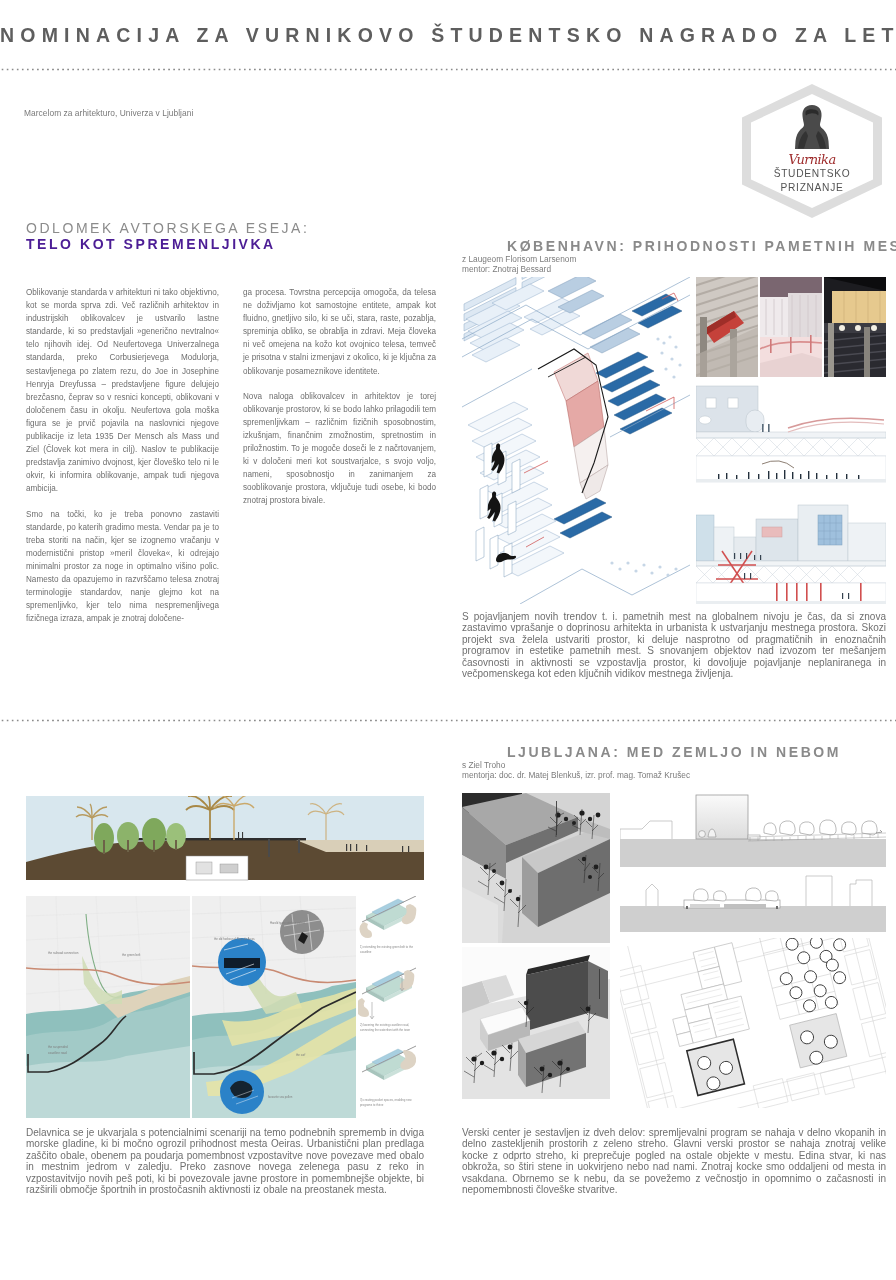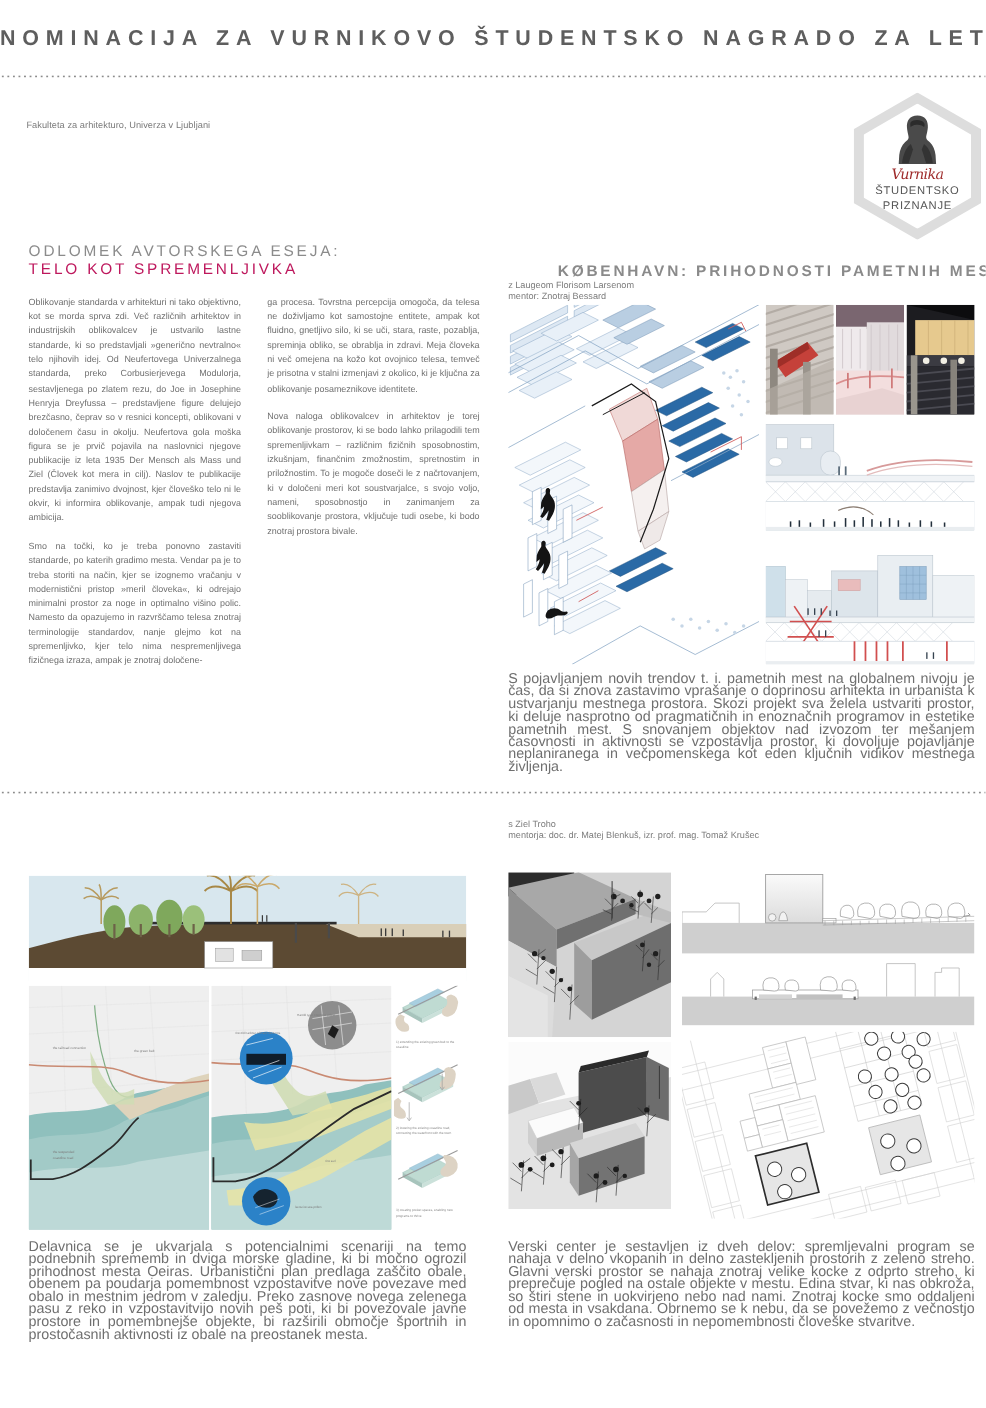--- a/index.html
+++ b/index.html
@@ -41,22 +41,22 @@
     letter-spacing: -0.5px;
   }
   .author .nm .first { font-weight: 300; }
   .author .nm .last { font-weight: bold; letter-spacing: 0.5px; }
   .author .fac {
     font-size: 8.4px; color: #7a7a7a; margin-top: 4px; letter-spacing: 0.05px;
   }
 
   
   .badge {
-    position: absolute; right: 4px; top: 84px;
-    width: 116px; height: 134px;
+    position: absolute; right: 14px; top: 84px;
+    width: 140px; height: 134px;
   }
   .hex-outer {
     position: absolute; inset: 0;
     background: #dddddd;
     clip-path: polygon(50% 0%, 100% 25%, 100% 75%, 50% 100%, 0% 75%, 0% 25%);
   }
   .hex-inner {
     position: absolute; left: 9px; top: 10px; right: 9px; bottom: 10px;
     background: #ffffff;
     clip-path: polygon(50% 0%, 100% 25%, 100% 75%, 50% 100%, 0% 75%, 0% 25%);
@@ -84,59 +84,59 @@
     letter-spacing: 2.55px; white-space: nowrap; line-height: 16px;
   }
   .sec-title.sub { color: #8a8a8a; letter-spacing: 2.55px; padding-left: 45px; }
   .sec-sub {
     font-size: 8.3px; color: #7c7c7c; line-height: 10.2px; white-space: nowrap;
   }
 
   
   .essay-head { position: absolute; left: 26px; top: 220px; }
   .essay-head .l1 { font-weight: normal; color: #8b8b8b; }
-  .essay-head .l2 { font-weight: normal; color: #be185d; }
+  .essay-head .l2 { font-weight: bold; color: #4c1d95; }
 
   .essay-cols {
     position: absolute; left: 26px; top: 268px; width: 410px;
     display: flex; gap: 24px;
   }
-  .essay-col { width: 193px; }
+  .essay-col { width: 193px; margin-top: 18px; }
   .essay-col p {
     font-size: 8.15px; line-height: 13.1px; color: #6f6f6f;
     text-align: justify; margin-bottom: 12px;
     -webkit-hyphens: none; hyphens: none;
   }
 
   
   .panel-head { position: absolute; }
   .panel-cap {
     position: absolute;
-    font-size: 13px; line-height: 11.4px; color: #6f6f6f; text-align: justify;
+    font-size: 10px; line-height: 11.4px; color: #6f6f6f; text-align: justify;
   }
 
   
   .art { position: absolute; overflow: hidden; background: #fff; }
 
   
   .axo { background: #ffffff; position: relative; }
 
   
   .thumb { position: absolute; overflow: hidden; }
 </style>
 </head>
 <body>
 
 <div class="page">
 
   <div class="banner">NOMINACIJA ZA VURNIKOVO ŠTUDENTSKO NAGRADO ZA LETO 2020</div>
   <div class="dotrule" id="rule-top"></div>
 
   <div class="author">
-    <div class="fac">Fakulteta za arhitekturo, Univerza v Ljubljani</div>
+    <div class="fac">Marcelom za arhitekturo, Univerza v Ljubljani</div>
   </div>
 
   <div class="badge">
     <div class="hex-outer"></div>
     <div class="hex-inner"></div>
     <div class="badge-body">
       <svg class="badge-portrait" viewBox="0 0 40 50">
         <path d="M20 3 C13 3 10 8 10.5 14 C11 19 12 21 12 23 C12 25 10 26 8.5 27.5 C6 30 4 34 3.5 39 L3 47 L37 47 L36.5 39 C36 34 34 30 31.5 27.5 C30 26 28 25 28 23 C28 21 29 19 29.5 14 C30 8 27 3 20 3 Z" fill="#4a4a4a"></path>
         <path d="M14 9 C16 6.5 24 6.5 26 9.5 C27 11 26.5 13 26 13.5 C25 12 22 11 19 11.4 C16.5 11.7 14.6 12.6 14 13.6 C13.4 12.6 13.2 10.2 14 9 Z" fill="#2b2b2b"></path>
         <path d="M6 46.5 C7 38 10 32 14 29 L16 34 L12 46.5 Z" fill="#333"></path>
@@ -706,20 +706,21 @@
         <path d="M46,4 q10,0 12,8 q1,8 -7,11 q-5,2 -8,-1 q-2,-4 2,-7 q4,-3 1,-7 q-2,-3 0,-4 z" fill="#ddd3c4"></path>
       </g>
       <text x="2" y="205" font-size="2.9" fill="#8a8a8a" font-family="Liberation Sans">3) creating pocket spaces, enabling new</text>
       <text x="2" y="210" font-size="2.9" fill="#8a8a8a" font-family="Liberation Sans">programs to thrive</text>
     </svg>
   </div>
 
   <div class="panel-cap" style="left:26px; top:1127px; width:398px;">Delavnica se je ukvarjala s potencialnimi scenariji na temo podnebnih sprememb in dviga morske gladine, ki bi močno ogrozil prihodnost mesta Oeiras. Urbanistični plan predlaga zaščito obale, obenem pa poudarja pomembnost vzpostavitve nove povezave med obalo in mestnim jedrom v zaledju. Preko zasnove novega zelenega pasu z reko in vzpostavitvijo novih peš poti, ki bi povezovale javne prostore in pomembnejše objekte, bi razširili območje športnih in prostočasnih aktivnosti iz obale na preostanek mesta.</div>
 
   <div class="panel-head" style="left:462px; top:744px;">
+    <div class="sec-title sub">LJUBLJANA: MED ZEMLJO IN NEBOM</div>
     <div class="sec-sub">s Ziel Troho</div>
     <div class="sec-sub">mentorja: doc. dr. Matej Blenkuš, izr. prof. mag. Tomaž Krušec</div>
   </div>
 
   <div class="art" style="left:462px; top:793px; width:148px; height:150px;">
     <svg viewBox="0 0 148 150" width="148" height="150">
       <rect width="148" height="150" fill="#d4d4d4"></rect>
       <polygon points="0,0 60,0 60,8 0,22" fill="#2c2c2c"></polygon>
       <polygon points="0,14 64,0 116,24 44,52" fill="#a8a8a8"></polygon>
       <polygon points="0,14 44,52 44,86 0,62" fill="#8f8f8f"></polygon>

